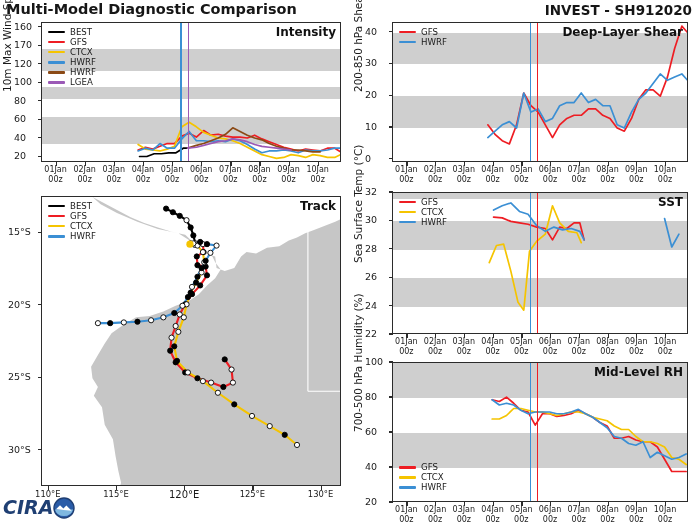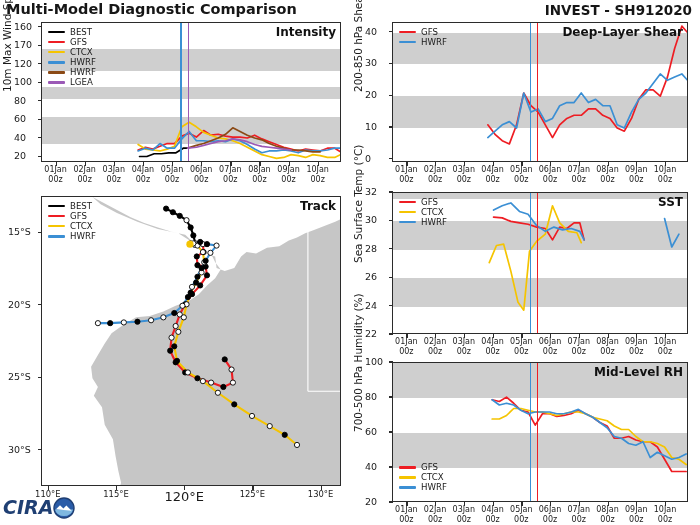--- a/index.html
+++ b/index.html
@@ -417,19 +417,19 @@
     <div class="ytick" style="left: 8px; top: 298.75px; width: 30px;">20°S</div>
     <div class="tickmark" style="left: 37.5px; top: 304.15px; width: 4px; height: 1.2px;"></div>
     <div class="ytick" style="left: 8px; top: 371.25px; width: 30px;">25°S</div>
     <div class="tickmark" style="left: 37.5px; top: 376.65px; width: 4px; height: 1.2px;"></div>
     <div class="ytick" style="left: 8px; top: 443.75px; width: 30px;">30°S</div>
     <div class="tickmark" style="left: 37.5px; top: 449.15px; width: 4px; height: 1.2px;"></div>
     <div class="xtick" style="left: 25.8182px; top: 489px; width: 44px; font-size: 8.4px;">110°E</div>
     <div class="tickmark" style="left: 47.8182px; top: 485.5px; width: 1.2px; height: 4px;"></div>
     <div class="xtick" style="left: 94px; top: 489px; width: 44px; font-size: 8.4px;">115°E</div>
     <div class="tickmark" style="left: 116px; top: 485.5px; width: 1.2px; height: 4px;"></div>
-    <div class="xtick" style="left: 162.182px; top: 489px; width: 44px; font-size: 13px;">120°E</div>
+    <div class="xtick" style="left: 162.182px; top: 489px; width: 44px; font-size: 10px;">120°E</div>
     <div class="tickmark" style="left: 184.182px; top: 485.5px; width: 1.2px; height: 4px;"></div>
     <div class="xtick" style="left: 230.364px; top: 489px; width: 44px; font-size: 8.4px;">125°E</div>
     <div class="tickmark" style="left: 252.364px; top: 485.5px; width: 1.2px; height: 4px;"></div>
     <div class="xtick" style="left: 298.545px; top: 489px; width: 44px; font-size: 8.4px;">130°E</div>
     <div class="tickmark" style="left: 320.545px; top: 485.5px; width: 1.2px; height: 4px;"></div>
   </div>
 
 </body></html>

